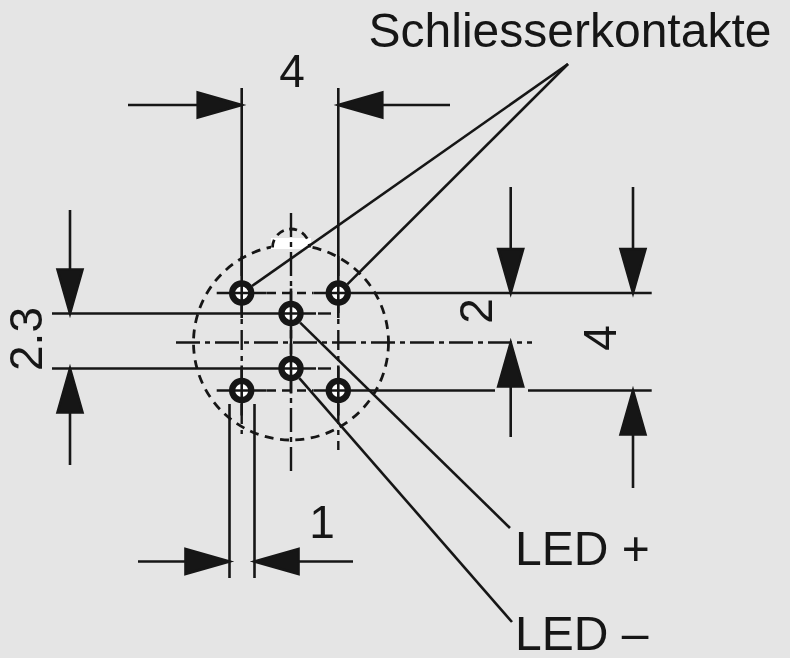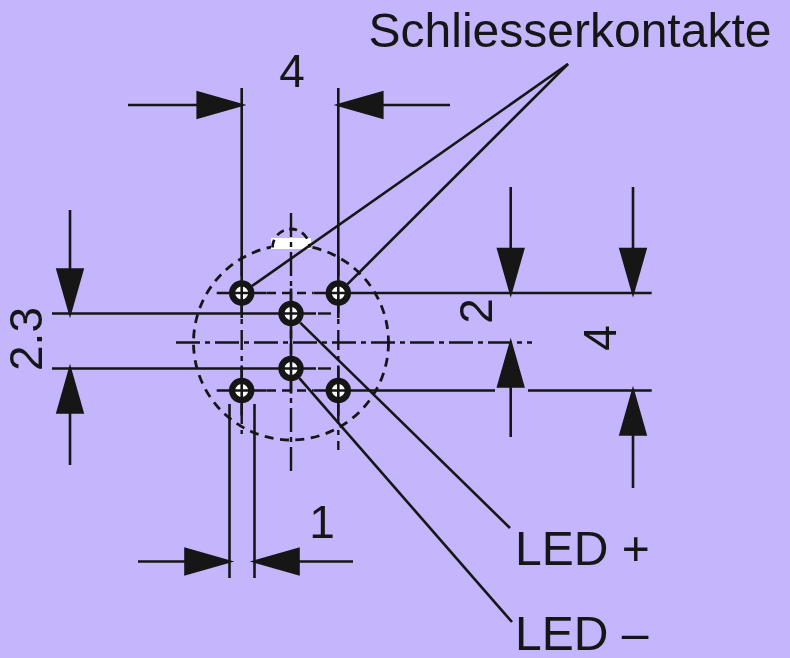--- a/index.html
+++ b/index.html
@@ -4,21 +4,21 @@
 <style>
   html, body {
     margin: 0;
     padding: 0;
     background: #ffffff;
   }
   .stage {
     position: relative;
     width: 790px;
     height: 658px;
-    background: #c4b5fd;
+    background: #e5e5e5;
     overflow: hidden;
     font-family: "Liberation Sans", sans-serif;
   }
   svg text {
     fill: #161616;
     font-family: "Liberation Sans", sans-serif;
   }
   .label-text { font-size: 48px; }
   .dim-text   { font-size: 46px; }
 </style>

